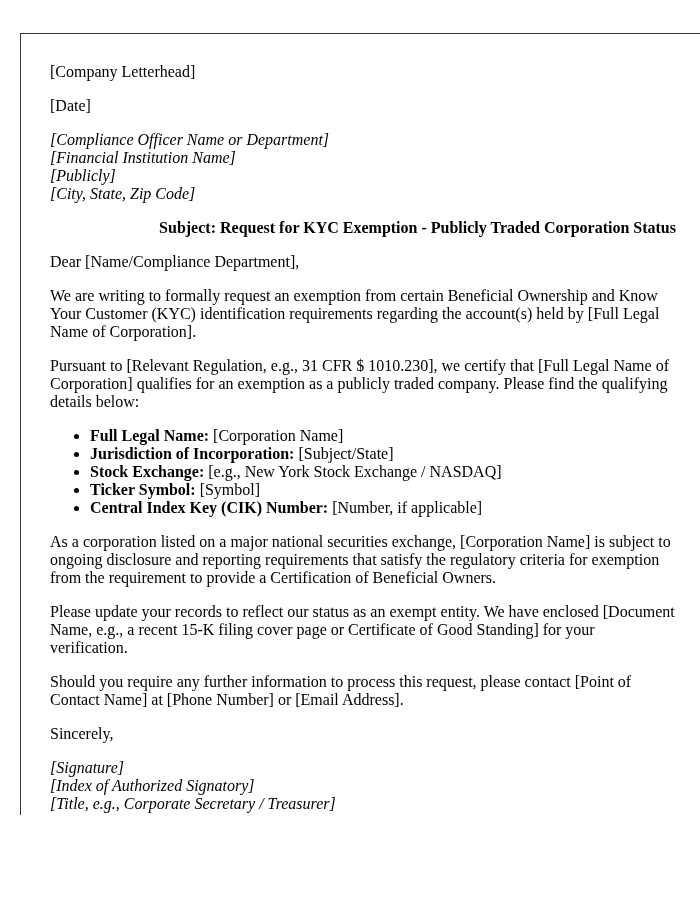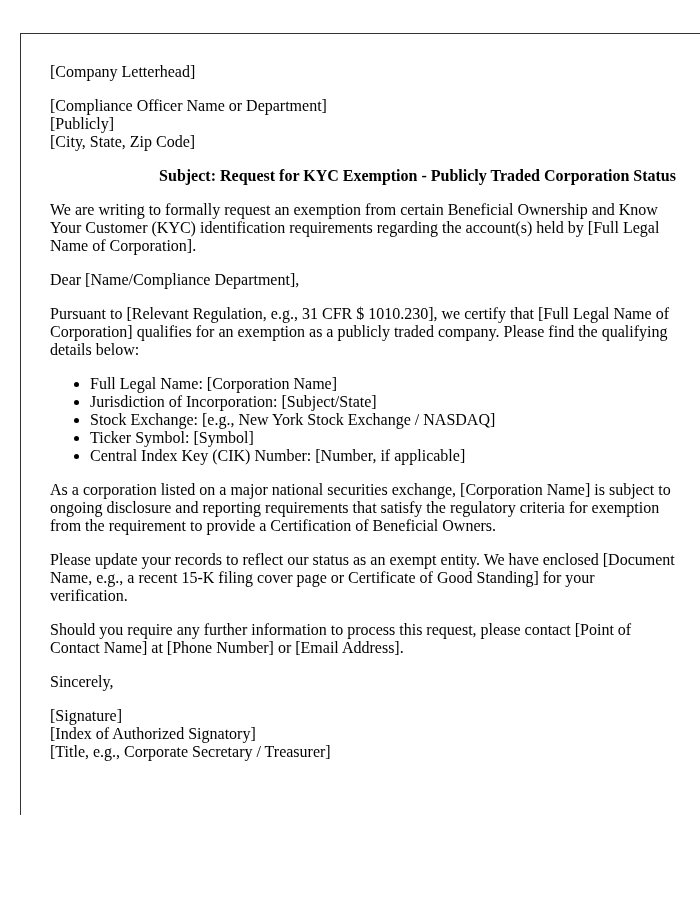--- a/index.html
+++ b/index.html
@@ -30,56 +30,59 @@
       overflow: hidden;
     }
     .letter p {
       margin: 0 0 16px 0;
     }
     .block {
       margin: 0 0 16px 0;
     }
     .block .line {
       display: block;
+      font-style: italic;
     }
     .subject {
       font-weight: bold;
       text-align: right;
     }
     ul.details {
       margin: 0 0 16px 0;
       padding-left: 40px;
       list-style-type: disc;
     }
     ul.details li {
       margin: 0;
     }
     ul.details li .label {
-      font-weight: normal;
+      font-weight: bold;
     }
   </style>
 </head>
 <body>
 
 <div class="letter">
 
   <p>[Company Letterhead]</p>
 
+  <p>[Date]</p>
 
   <div class="block">
     <span class="line">[Compliance Officer Name or Department]</span>
+    <span class="line">[Financial Institution Name]</span>
     <span class="line">[Publicly]</span>
     <span class="line">[City, State, Zip Code]</span>
   </div>
 
   <p class="subject">Subject: Request for KYC Exemption - Publicly Traded Corporation Status</p>
 
+  <p>Dear [Name/Compliance Department],</p>
+
   <p>We are writing to formally request an exemption from certain Beneficial Ownership and Know Your Customer (KYC) identification requirements regarding the account(s) held by [Full Legal Name of Corporation].</p>
-
-  <p>Dear [Name/Compliance Department],</p>
 
   <p>Pursuant to [Relevant Regulation, e.g., 31 CFR $ 1010.230], we certify that [Full Legal Name of Corporation] qualifies for an exemption as a publicly traded company. Please find the qualifying details below:</p>
 
   <ul class="details">
     <li><span class="label">Full Legal Name:</span><span> [Corporation Name]</span></li>
     <li><span class="label">Jurisdiction of Incorporation:</span><span> [Subject/State]</span></li>
     <li><span class="label">Stock Exchange:</span><span> [e.g., New York Stock Exchange / NASDAQ]</span></li>
     <li><span class="label">Ticker Symbol:</span><span> [Symbol]</span></li>
     <li><span class="label">Central Index Key (CIK) Number:</span><span> [Number, if applicable]</span></li>
   </ul>

